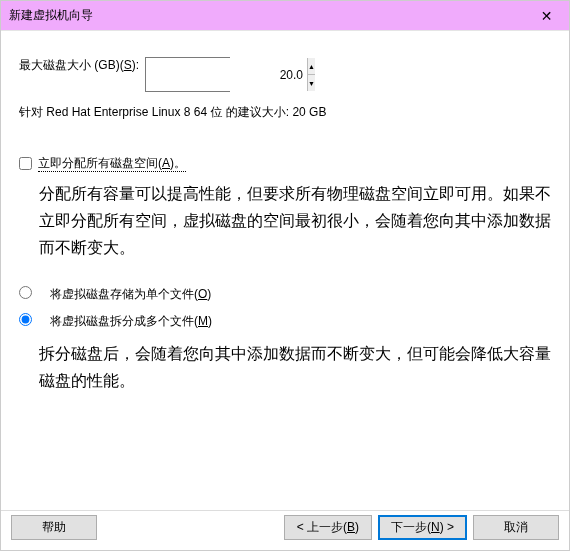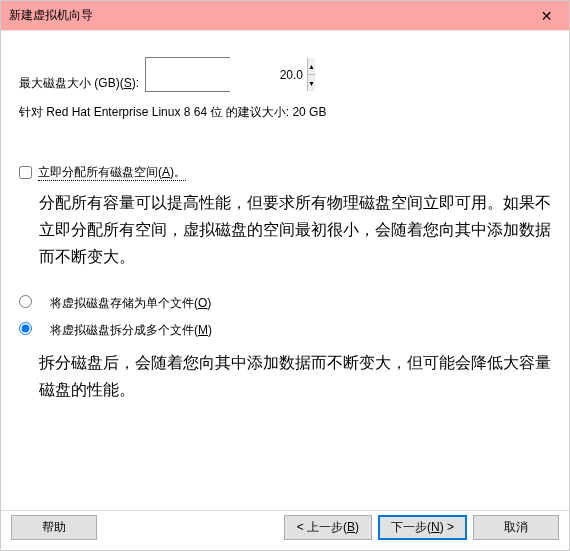--- a/index.html
+++ b/index.html
@@ -20,21 +20,21 @@
     background: #fff;
     display: flex;
     flex-direction: column;
   }
   .titlebar {
     display: flex;
     align-items: center;
     justify-content: space-between;
     height: 30px;
     padding: 0 0 0 8px;
-    background: #fca5a5;
+    background: #f0abfc;
     border-bottom: 1px solid #e5e5e5;
   }
   .titlebar .title {
     font-size: 12px;
   }
   .titlebar .close {
     width: 45px;
     height: 30px;
     display: flex;
     align-items: center;
@@ -55,21 +55,21 @@
     margin-top: 4px;
     padding-left: 24px;
     font-size: 12px;
   }
   .content {
     flex: 1 1 auto;
     padding: 26px 18px 10px 18px;
   }
   .row-size {
     display: flex;
-    align-items: flex-end;
+    align-items: flex-start;
     gap: 6px;
     margin-bottom: 12px;
   }
   .row-size label { font-size: 12px; }
   .spinwrap {
     position: relative;
     width: 85px;
     height: 35px;
     border: 1px solid #7a7a7a;
     background: #fff;
@@ -98,21 +98,21 @@
     align-items: center;
     justify-content: center;
     font-size: 7px;
     line-height: 1;
     cursor: default;
     border-bottom: 1px solid #bbb;
   }
   .spin-btn:last-child { border-bottom: none; }
   .recommend {
     font-size: 12px;
-    margin-bottom: 43px;
+    margin-bottom: 34px;
   }
   .chk-row {
     display: flex;
     align-items: center;
     gap: 6px;
     margin-bottom: 8px;
   }
   .chk-row input[type=checkbox] {
     width: 13px;
     height: 13px;

